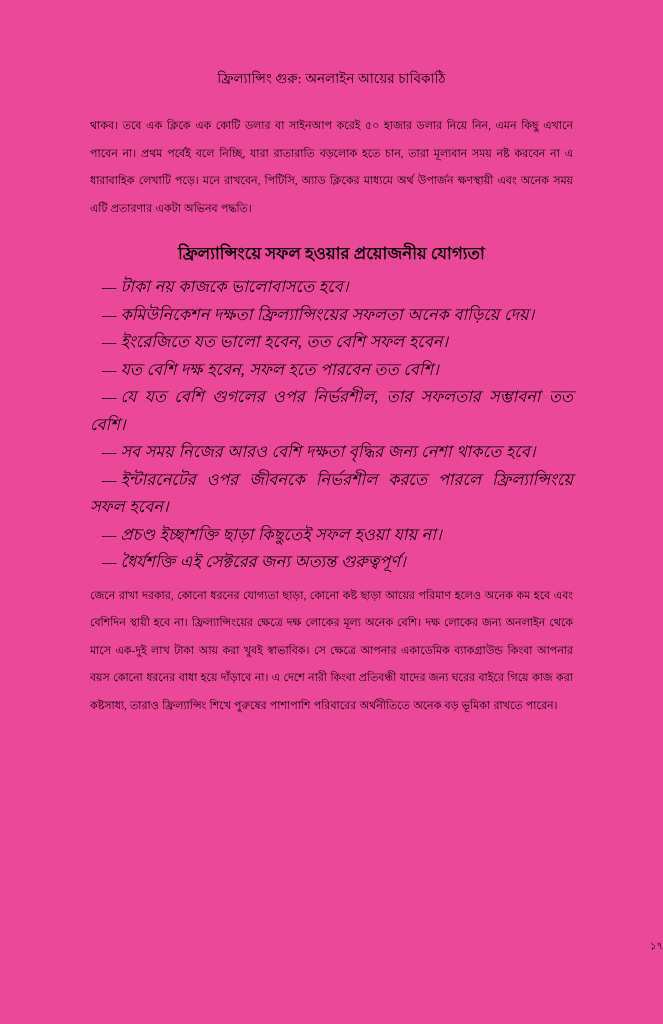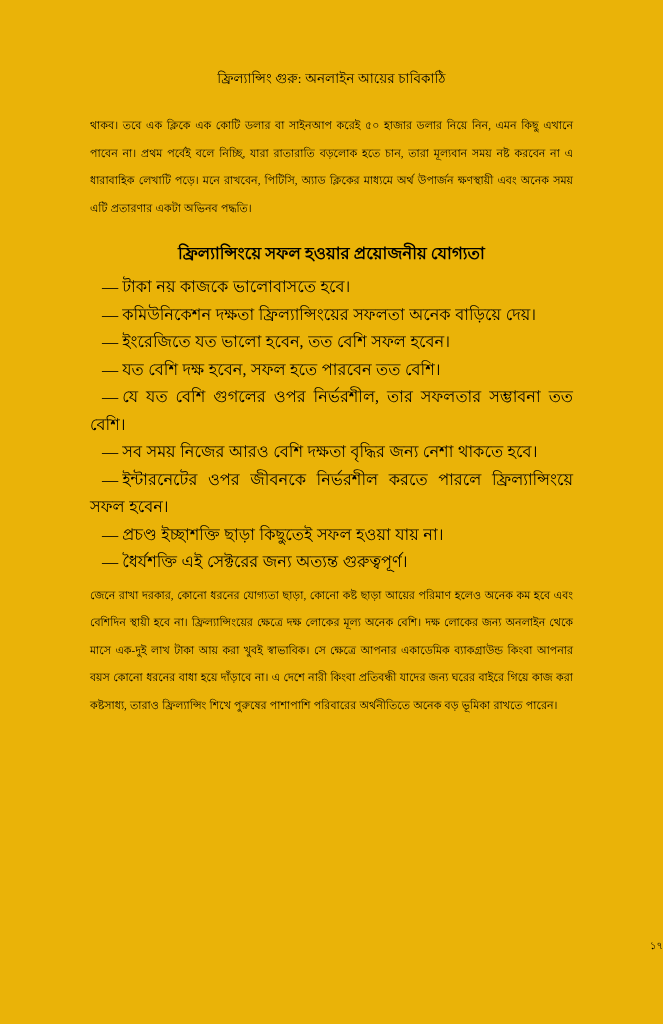--- a/index.html
+++ b/index.html
@@ -10,21 +10,21 @@
   }
   body {
     font-family: "Liberation Serif", "DejaVu Serif", serif;
     color: #000000;
   }
   .page {
     position: relative;
     width: 663px;
     height: 1024px;
     margin: 0 auto;
-    background: #eab308;
+    background: #ec4899;
     overflow: hidden;
     box-sizing: border-box;
   }
   .running-header {
     position: absolute;
     top: 70px;
     left: 90px;
     width: 483px;
     text-align: center;
     font-size: 13.5px;
@@ -67,20 +67,21 @@
     list-style: none;
   }
   .bullet-list li {
     margin: 0;
     padding: 0 0 0 0;
     font-size: 16.2px;
     line-height: 27.5px;
     text-align: justify;
     text-indent: 12px;
     word-spacing: 0.5px;
+    font-style: italic;
   }
   .bullet-list li .dash {
     padding-right: 4px;
   }
   .tail-para {
     padding-top: 5px;
   }
   .page-number {
     position: absolute;
     left: 0;

